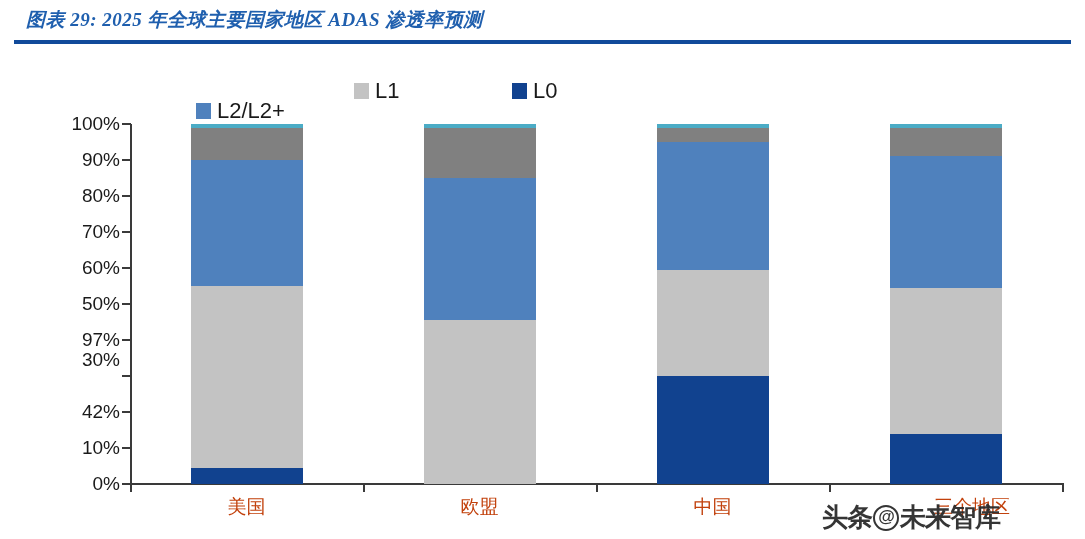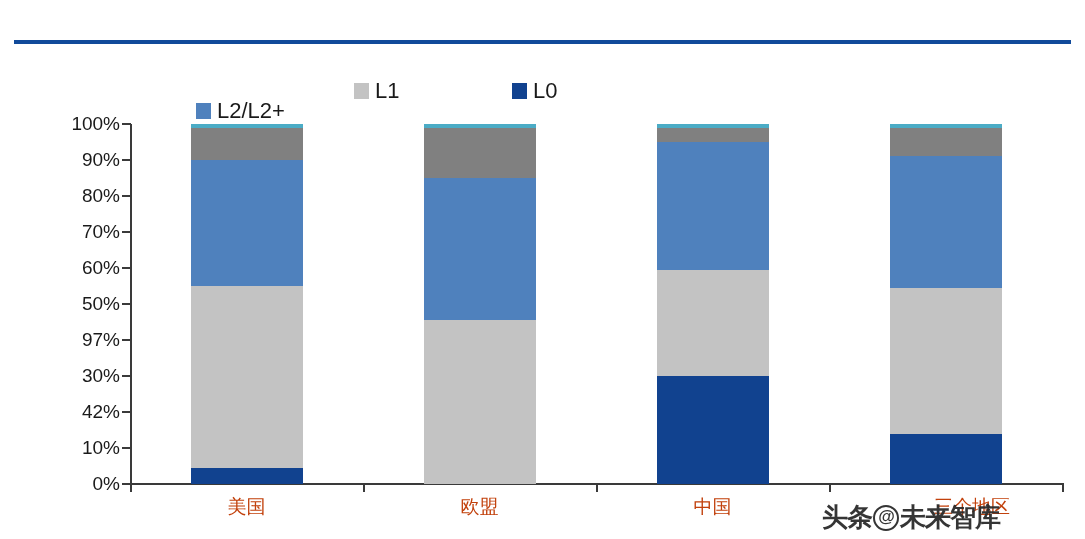--- a/index.html
+++ b/index.html
@@ -187,20 +187,21 @@
     line-height: 20px;
     text-align: center;
     font-size: 17px;
     margin: 0 1px;
   }
 </style>
 </head>
 <body>
 
 <div id="title-block">
+  <div id="chart-title">图表 29:  2025 年全球主要国家地区 ADAS 渗透率预测</div>
   <div id="title-rule"></div>
 </div>
 
 <div id="legend">
     <div class="legend-item" style="width: 20%; margin-top: 40px;">
       <span class="legend-swatch" style="background: rgb(79, 129, 189);"></span>
       <span class="legend-label">L2/L2+</span>
     </div>
     <div class="legend-item" style="width: 20%;">
       <span class="legend-swatch" style="background: rgb(195, 195, 195);"></span>
@@ -210,21 +211,21 @@
       <span class="legend-swatch" style="background: rgb(17, 66, 143);"></span>
       <span class="legend-label">L0</span>
     </div>
   </div>
 
 <div id="plot-wrap">
   <div id="y-axis-labels">
       <div class="ytick-label" style="top: 360px;">0%</div>
       <div class="ytick-label" style="top: 324px;">10%</div>
       <div class="ytick-label" style="top: 288px;">42%</div>
-      <div class="ytick-label" style="top: 252px; text-align: center;">30%</div>
+      <div class="ytick-label" style="top: 236px; text-align: center;">30%</div>
       <div class="ytick-label" style="top: 216px;">97%</div>
       <div class="ytick-label" style="top: 180px;">50%</div>
       <div class="ytick-label" style="top: 144px;">60%</div>
       <div class="ytick-label" style="top: 108px;">70%</div>
       <div class="ytick-label" style="top: 72px;">80%</div>
       <div class="ytick-label" style="top: 36px;">90%</div>
       <div class="ytick-label" style="top: 0px; text-align: center;">100%</div>
     </div>
   <div id="axis-line-y"></div>
   <div id="axis-line-x"></div>

